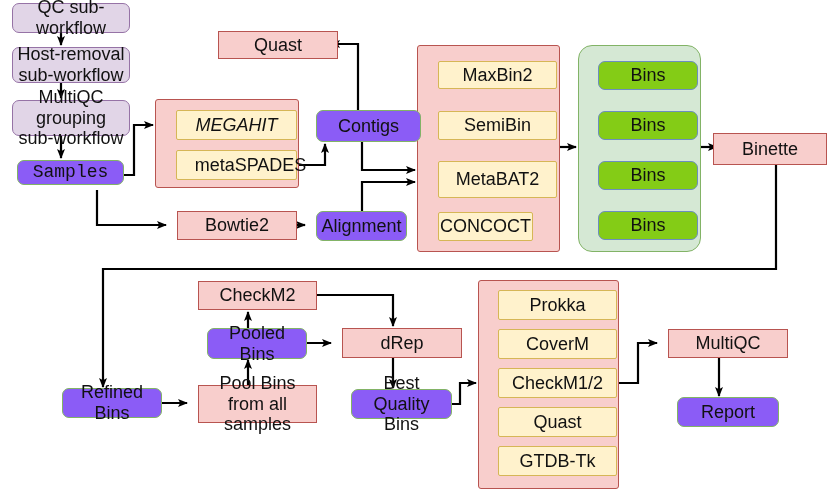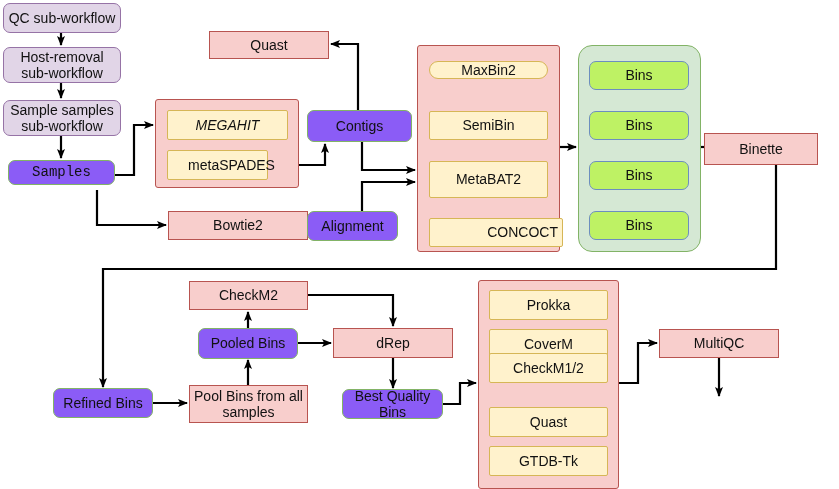--- a/index.html
+++ b/index.html
@@ -3,29 +3,29 @@
 <meta charset="utf-8">
 <style>
   html,body{margin:0;padding:0;background:#ffffff;}
   body{width:839px;height:489px;overflow:hidden;
        font-family:"Liberation Sans","DejaVu Sans",sans-serif;}
   #canvas{position:relative;width:839px;height:489px;}
   svg.edges{position:absolute;left:0;top:0;width:839px;height:489px;pointer-events:none;}
 
   .node{position:absolute;box-sizing:border-box;display:flex;align-items:center;
         justify-content:center;text-align:center;line-height:1.15;
-        font-size:14px;color:#111111;z-index:2;}
+        font-size:18px;color:#111111;z-index:2;margin-left:9px;}
   .node span{display:block;padding:0 4px;}
 
   
   .purple{background:#e1d5e7;border:1px solid #9673a6;border-radius:7px;}
   .green {background:#8b5cf6;border:1px solid #82b366;border-radius:7px;}
   .red   {background:#f8cecc;border:1px solid #b85450;border-radius:0px;}
   .yellow{background:#fff2cc;border:1px solid #d6b656;border-radius:2px;}
-  .blue  {background:#bef264;border:1px solid #6c8ebf;border-radius:7px;}
+  .blue  {background:#84cc16;border:1px solid #6c8ebf;border-radius:7px;}
   .group-red{background:#f8cecc;border:1px solid #b85450;border-radius:3px;z-index:1;}
   .group-green{background:#d5e8d4;border:1px solid #82b366;border-radius:14px;z-index:1;}
 </style>
 </head>
 <body>
 
 <div id="canvas">
 
   <svg class="edges" viewBox="0 0 839 489" xmlns="http://www.w3.org/2000/svg">
     <defs>
@@ -83,62 +83,62 @@
 
   <div class="node purple" style="left:3px;top:3px;width:118px;height:30px;">
     <span>QC sub-workflow</span>
   </div>
 
   <div class="node purple" style="left:3px;top:47px;width:118px;height:36px;">
     <span>Host-removal sub-workflow</span>
   </div>
 
   <div class="node purple" style="left:3px;top:100px;width:118px;height:36px;">
-    <span>Sample samples sub-workflow</span>
+    <span>MultiQC grouping sub-workflow</span>
   </div>
 
   <div class="node green" style="left:8px;top:160px;width:107px;height:25px;font-family:Liberation Mono, monospace;">
     <span>Samples</span>
   </div>
 
   <div class="node red" style="left:209px;top:31px;width:120px;height:28px;">
     <span>Quast</span>
   </div>
 
   <div class="group-red" style="position:absolute;left:155px;top:99px;width:142px;height:87px;"></div>
   <div class="node yellow" style="left:167px;top:110px;width:121px;height:30px;font-style:italic;">
     <span>MEGAHIT</span>
   </div>
-  <div class="node yellow" style="left:167px;top:150px;width:101px;height:30px;padding-left:28px;">
+  <div class="node yellow" style="left:167px;top:150px;width:121px;height:30px;padding-left:28px;">
     <span>metaSPADES</span>
   </div>
 
   <div class="node green" style="left:307px;top:110px;width:105px;height:32px;">
     <span>Contigs</span>
   </div>
 
-  <div class="node red" style="left:168px;top:211px;width:140px;height:29px;">
+  <div class="node red" style="left:168px;top:211px;width:120px;height:29px;">
     <span>Bowtie2</span>
   </div>
 
   <div class="node green" style="left:307px;top:211px;width:91px;height:30px;">
     <span>Alignment</span>
   </div>
 
   <div class="group-red" style="position:absolute;left:417px;top:45px;width:141px;height:205px;"></div>
-  <div class="node yellow" style="left:429px;top:61px;width:119px;height:18px;border-radius:10px;">
+  <div class="node yellow" style="left:429px;top:61px;width:119px;height:28px;">
     <span>MaxBin2</span>
   </div>
   <div class="node yellow" style="left:429px;top:111px;width:119px;height:29px;">
     <span>SemiBin</span>
   </div>
   <div class="node yellow" style="left:429px;top:161px;width:119px;height:37px;">
     <span>MetaBAT2</span>
   </div>
-  <div class="node yellow" style="left:429px;top:218px;width:134px;height:29px;justify-content:flex-end;">
+  <div class="node yellow" style="left:429px;top:212px;width:95px;height:29px;">
     <span>CONCOCT</span>
   </div>
 
   <div class="group-green" style="position:absolute;left:578px;top:45px;width:121px;height:205px;"></div>
   <div class="node blue" style="left:589px;top:61px;width:100px;height:29px;">
     <span>Bins</span>
   </div>
   <div class="node blue" style="left:589px;top:111px;width:100px;height:29px;">
     <span>Bins</span>
   </div>
@@ -177,28 +177,31 @@
     <span>Best Quality Bins</span>
   </div>
 
   <div class="group-red" style="position:absolute;left:478px;top:280px;width:139px;height:207px;"></div>
   <div class="node yellow" style="left:489px;top:290px;width:119px;height:30px;">
     <span>Prokka</span>
   </div>
   <div class="node yellow" style="left:489px;top:329px;width:119px;height:30px;">
     <span>CoverM</span>
   </div>
-  <div class="node yellow" style="left:489px;top:353px;width:119px;height:30px;text-align:center;">
+  <div class="node yellow" style="left:489px;top:368px;width:119px;height:30px;text-align:center;">
     <span>CheckM1/2</span>
   </div>
   <div class="node yellow" style="left:489px;top:407px;width:119px;height:30px;">
     <span>Quast</span>
   </div>
   <div class="node yellow" style="left:489px;top:446px;width:119px;height:30px;">
     <span>GTDB-Tk</span>
   </div>
 
   <div class="node red" style="left:659px;top:329px;width:120px;height:29px;">
     <span>MultiQC</span>
   </div>
 
+  <div class="node green" style="left:668px;top:397px;width:102px;height:30px;">
+    <span>Report</span>
+  </div>
 
 </div>
 
 </body></html>

